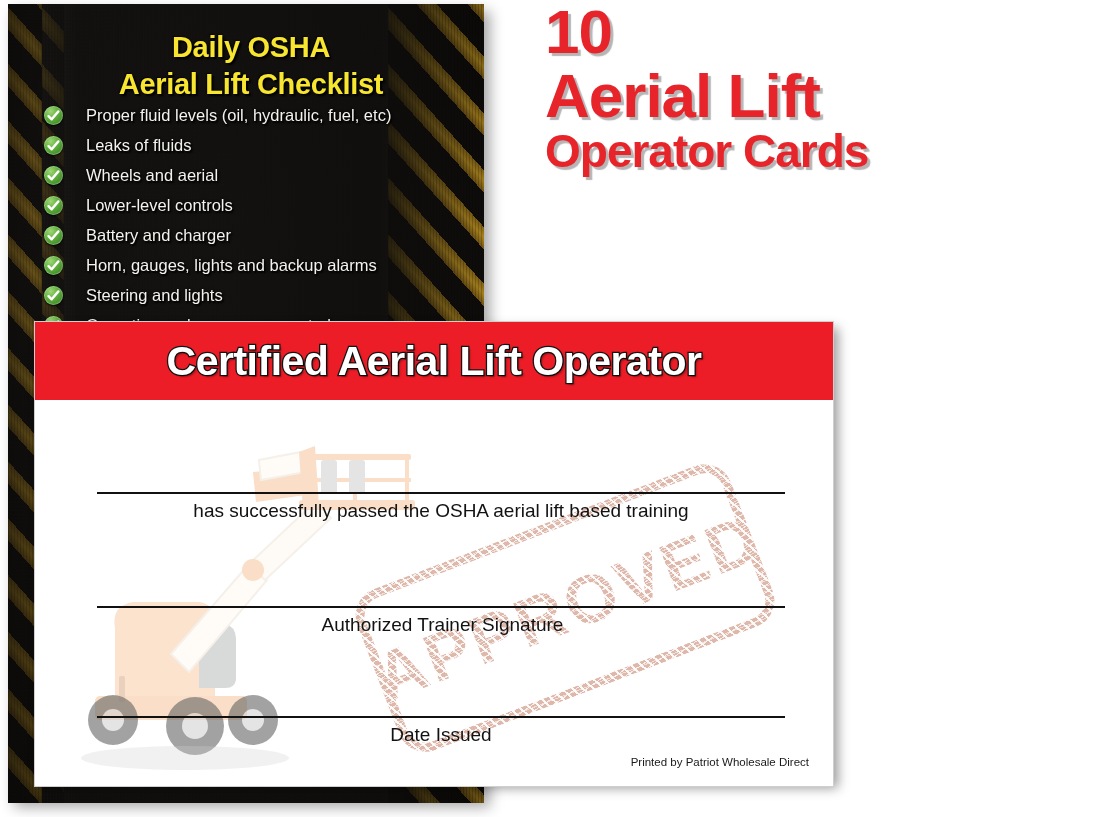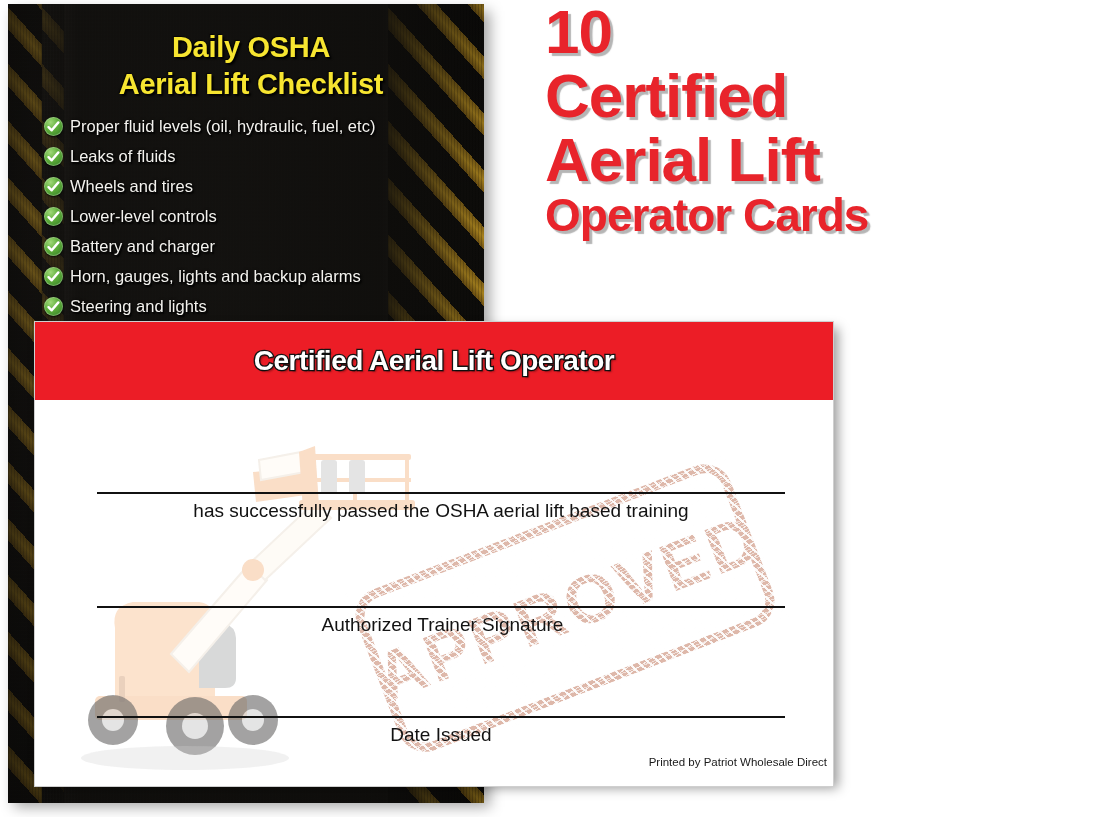--- a/index.html
+++ b/index.html
@@ -97,21 +97,22 @@
   #poster-title-l2 { top: 64px; font-size: 29px; text-align: center; }
 
   #checklist {
     position: absolute;
     left: 36px; top: 102px; right: 80px;
   }
   .check-item {
     position: relative;
     height: 30px;
     display: flex;
-    align-items: flex-end;
+    align-items: flex-start;
+    gap: 16px;
   }
   .check-bullet {
     position: relative;
     width: 19px; height: 19px;
     flex: 0 0 19px;
     border-radius: 50%;
     background: radial-gradient(circle at 34% 28%, #9fd878 0%, #5fae3b 42%, #2f7a22 100%);
     box-shadow: 0 1px 2px rgba(0,0,0,0.8), inset 0 0 0 1px rgba(255,255,255,0.25);
     margin-right: 7px;
   }
@@ -165,21 +166,21 @@
   #cert-banner {
     position: absolute;
     left: 0; top: 0; right: 0;
     height: 78px;
     background: #ec1d26;
     display: flex;
     align-items: center;
     justify-content: center;
   }
   #cert-banner-title {
-    font-size: 28px;
+    font-size: 41px;
     font-weight: bold;
     color: #ffffff;
     letter-spacing: -0.5px;
     white-space: nowrap;
     -webkit-text-stroke: 2.6px #141414;
     paint-order: stroke fill;
     text-shadow: 2px 2px 2px rgba(0,0,0,0.35);
   }
   #cert-body {
     position: absolute;
@@ -237,21 +238,21 @@
   }
   .sig-caption {
     position: absolute;
     text-align: center;
     color: #121212;
     font-size: 19px;
     white-space: nowrap;
   }
   #cert-footer {
     position: absolute;
-    right: 6px; bottom: 18px;
+    right: 24px; bottom: 18px;
     font-size: 11.5px;
     color: #1a1a1a;
     white-space: nowrap;
     margin-top: 23px;
   }
 </style>
 </head>
 <body>
 
 <div id="stage">
@@ -284,21 +285,21 @@
               </svg>
           </span>
           <span class="check-label">Leaks of fluids</span>
         </div>
         <div class="check-item">
           <span class="check-bullet">
             <svg width="15" height="15" viewBox="0 0 15 15">
                 <path d="M2.5 8.2 L5.7 11.3 L12.4 3.4" fill="none" stroke="#ffffff" stroke-width="2.4" stroke-linecap="round" stroke-linejoin="round"></path>
               </svg>
           </span>
-          <span class="check-label">Wheels and tires</span>
+          <span class="check-label">Wheels and aerial</span>
         </div>
         <div class="check-item">
           <span class="check-bullet">
             <svg width="15" height="15" viewBox="0 0 15 15">
                 <path d="M2.5 8.2 L5.7 11.3 L12.4 3.4" fill="none" stroke="#ffffff" stroke-width="2.4" stroke-linecap="round" stroke-linejoin="round"></path>
               </svg>
           </span>
           <span class="check-label">Lower-level controls</span>
         </div>
         <div class="check-item">
@@ -332,21 +333,20 @@
               </svg>
           </span>
           <span class="check-label">Operating and emergency controls</span>
         </div>
       </div>
     </div>
   </div>
 
   <div id="headline">
     <div class="headline-line" id="hl-0">10</div>
-    <div class="headline-line" id="hl-1">Certified</div>
     <div class="headline-line" id="hl-2">Aerial Lift</div>
     <div class="headline-line" id="hl-3">Operator Cards</div>
   </div>
 
   <div id="cert-shadow"></div>
   <div id="certificate">
 
     <div id="cert-banner">
       <div id="cert-banner-title">Certified Aerial Lift Operator</div>
     </div>

